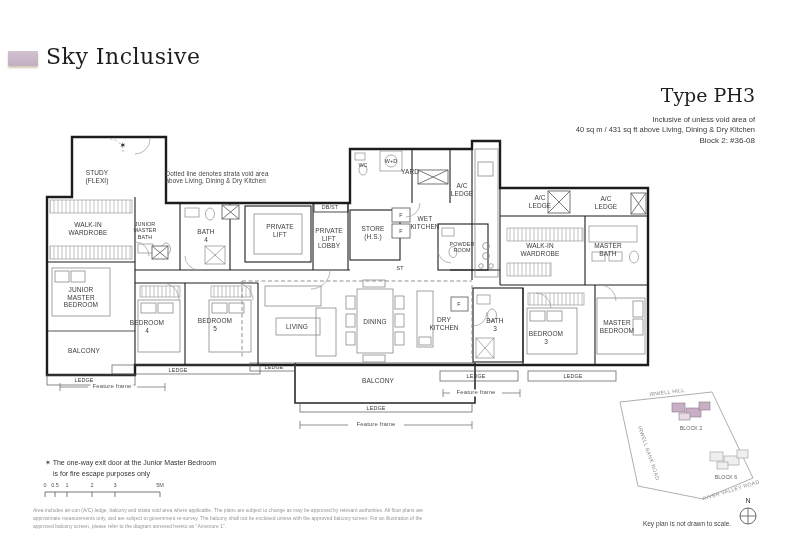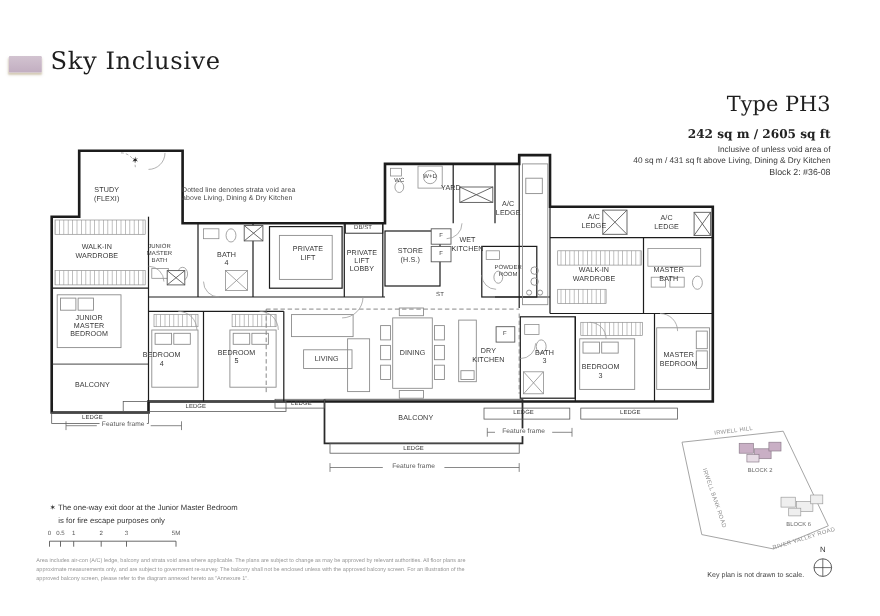--- a/index.html
+++ b/index.html
@@ -51,21 +51,20 @@
   .compassN{left:748px;top:500px;font-size:7px;color:#333;}
 </style>
 </head>
 <body>
 
 <div class="swatch"></div>
 <h1 class="title">Sky Inclusive</h1>
 
 <div class="typeblock">
   <div class="type">Type PH3</div>
-  <div class="area">242 sq m / 2605 sq ft</div>
   <div class="incl">Inclusive of unless void area of</div>
   <div class="incl">40 sq m / 431 sq ft above Living, Dining &amp; Dry Kitchen</div>
   <div class="blk">Block 2: #36-08</div>
 </div>
 
 <svg class="plan-svg" width="800" height="560" viewBox="0 0 800 560">
   <defs>
     <pattern id="hatch" width="4" height="14" patternUnits="userSpaceOnUse">
       <path d="M2,0 V14" stroke="#9a9a9a" stroke-width="0.6"></path>
     </pattern>

